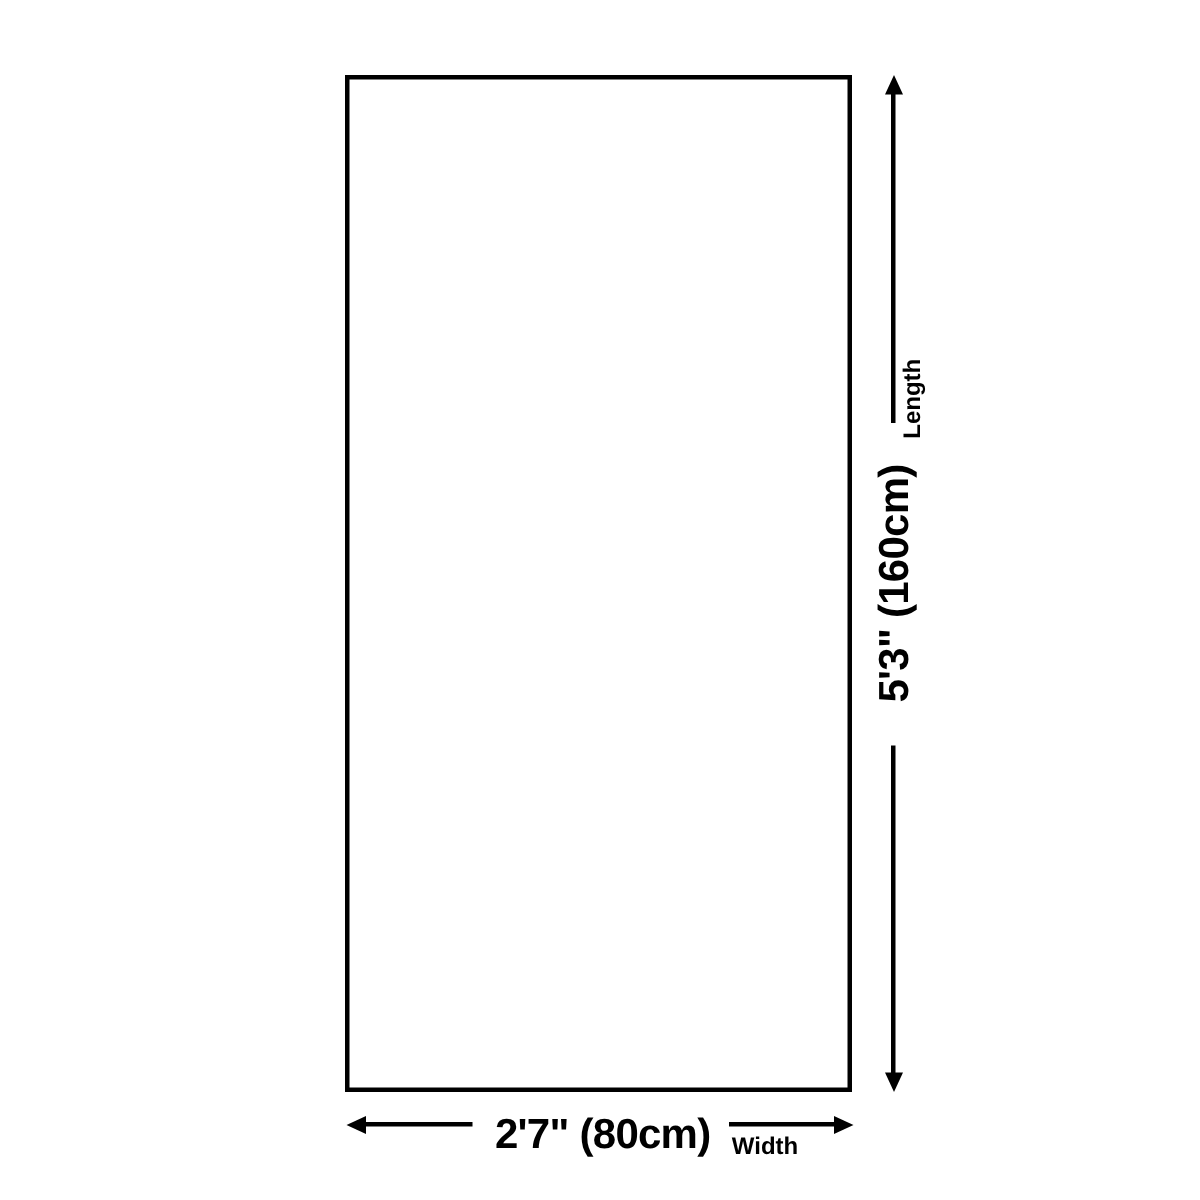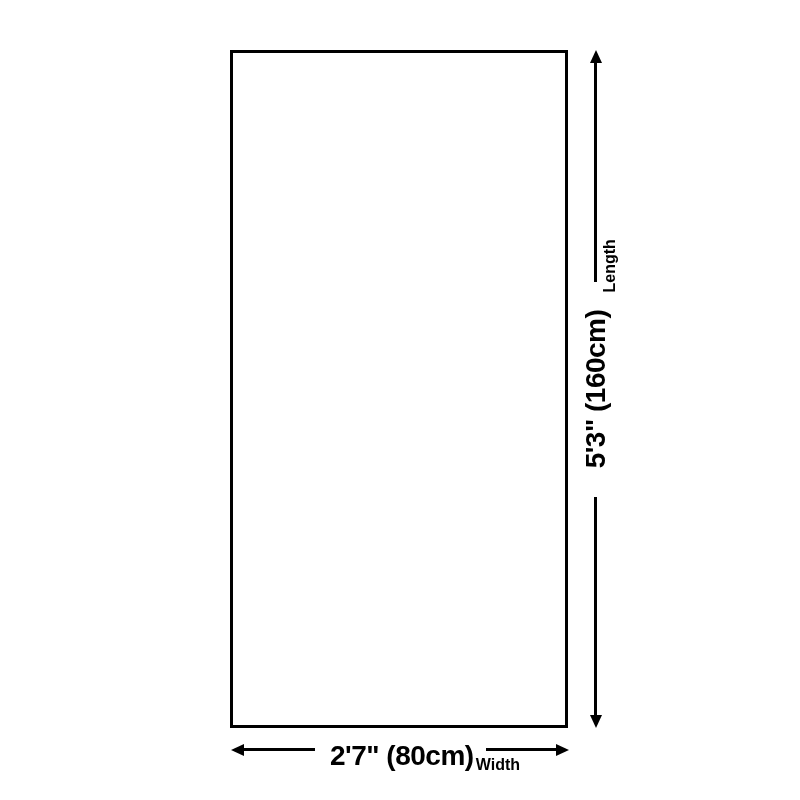--- a/index.html
+++ b/index.html
@@ -87,21 +87,21 @@
     font-size: 16px;
     text-align: center;
     white-space: nowrap;
   }
   .length-label {
     left: 585px; top: 260px;
     width: 48px; height: 17px; line-height: 17px;
     transform: rotate(-90deg);
   }
   .width-label {
-    left: 473px; top: 756px;
+    left: 485px; top: 756px;
     width: 50px; height: 17px; line-height: 17px;
   }
 </style>
 </head>
 <body>
 
 <div id="canvas">
 
   <div class="abs product-rect"></div>
 

